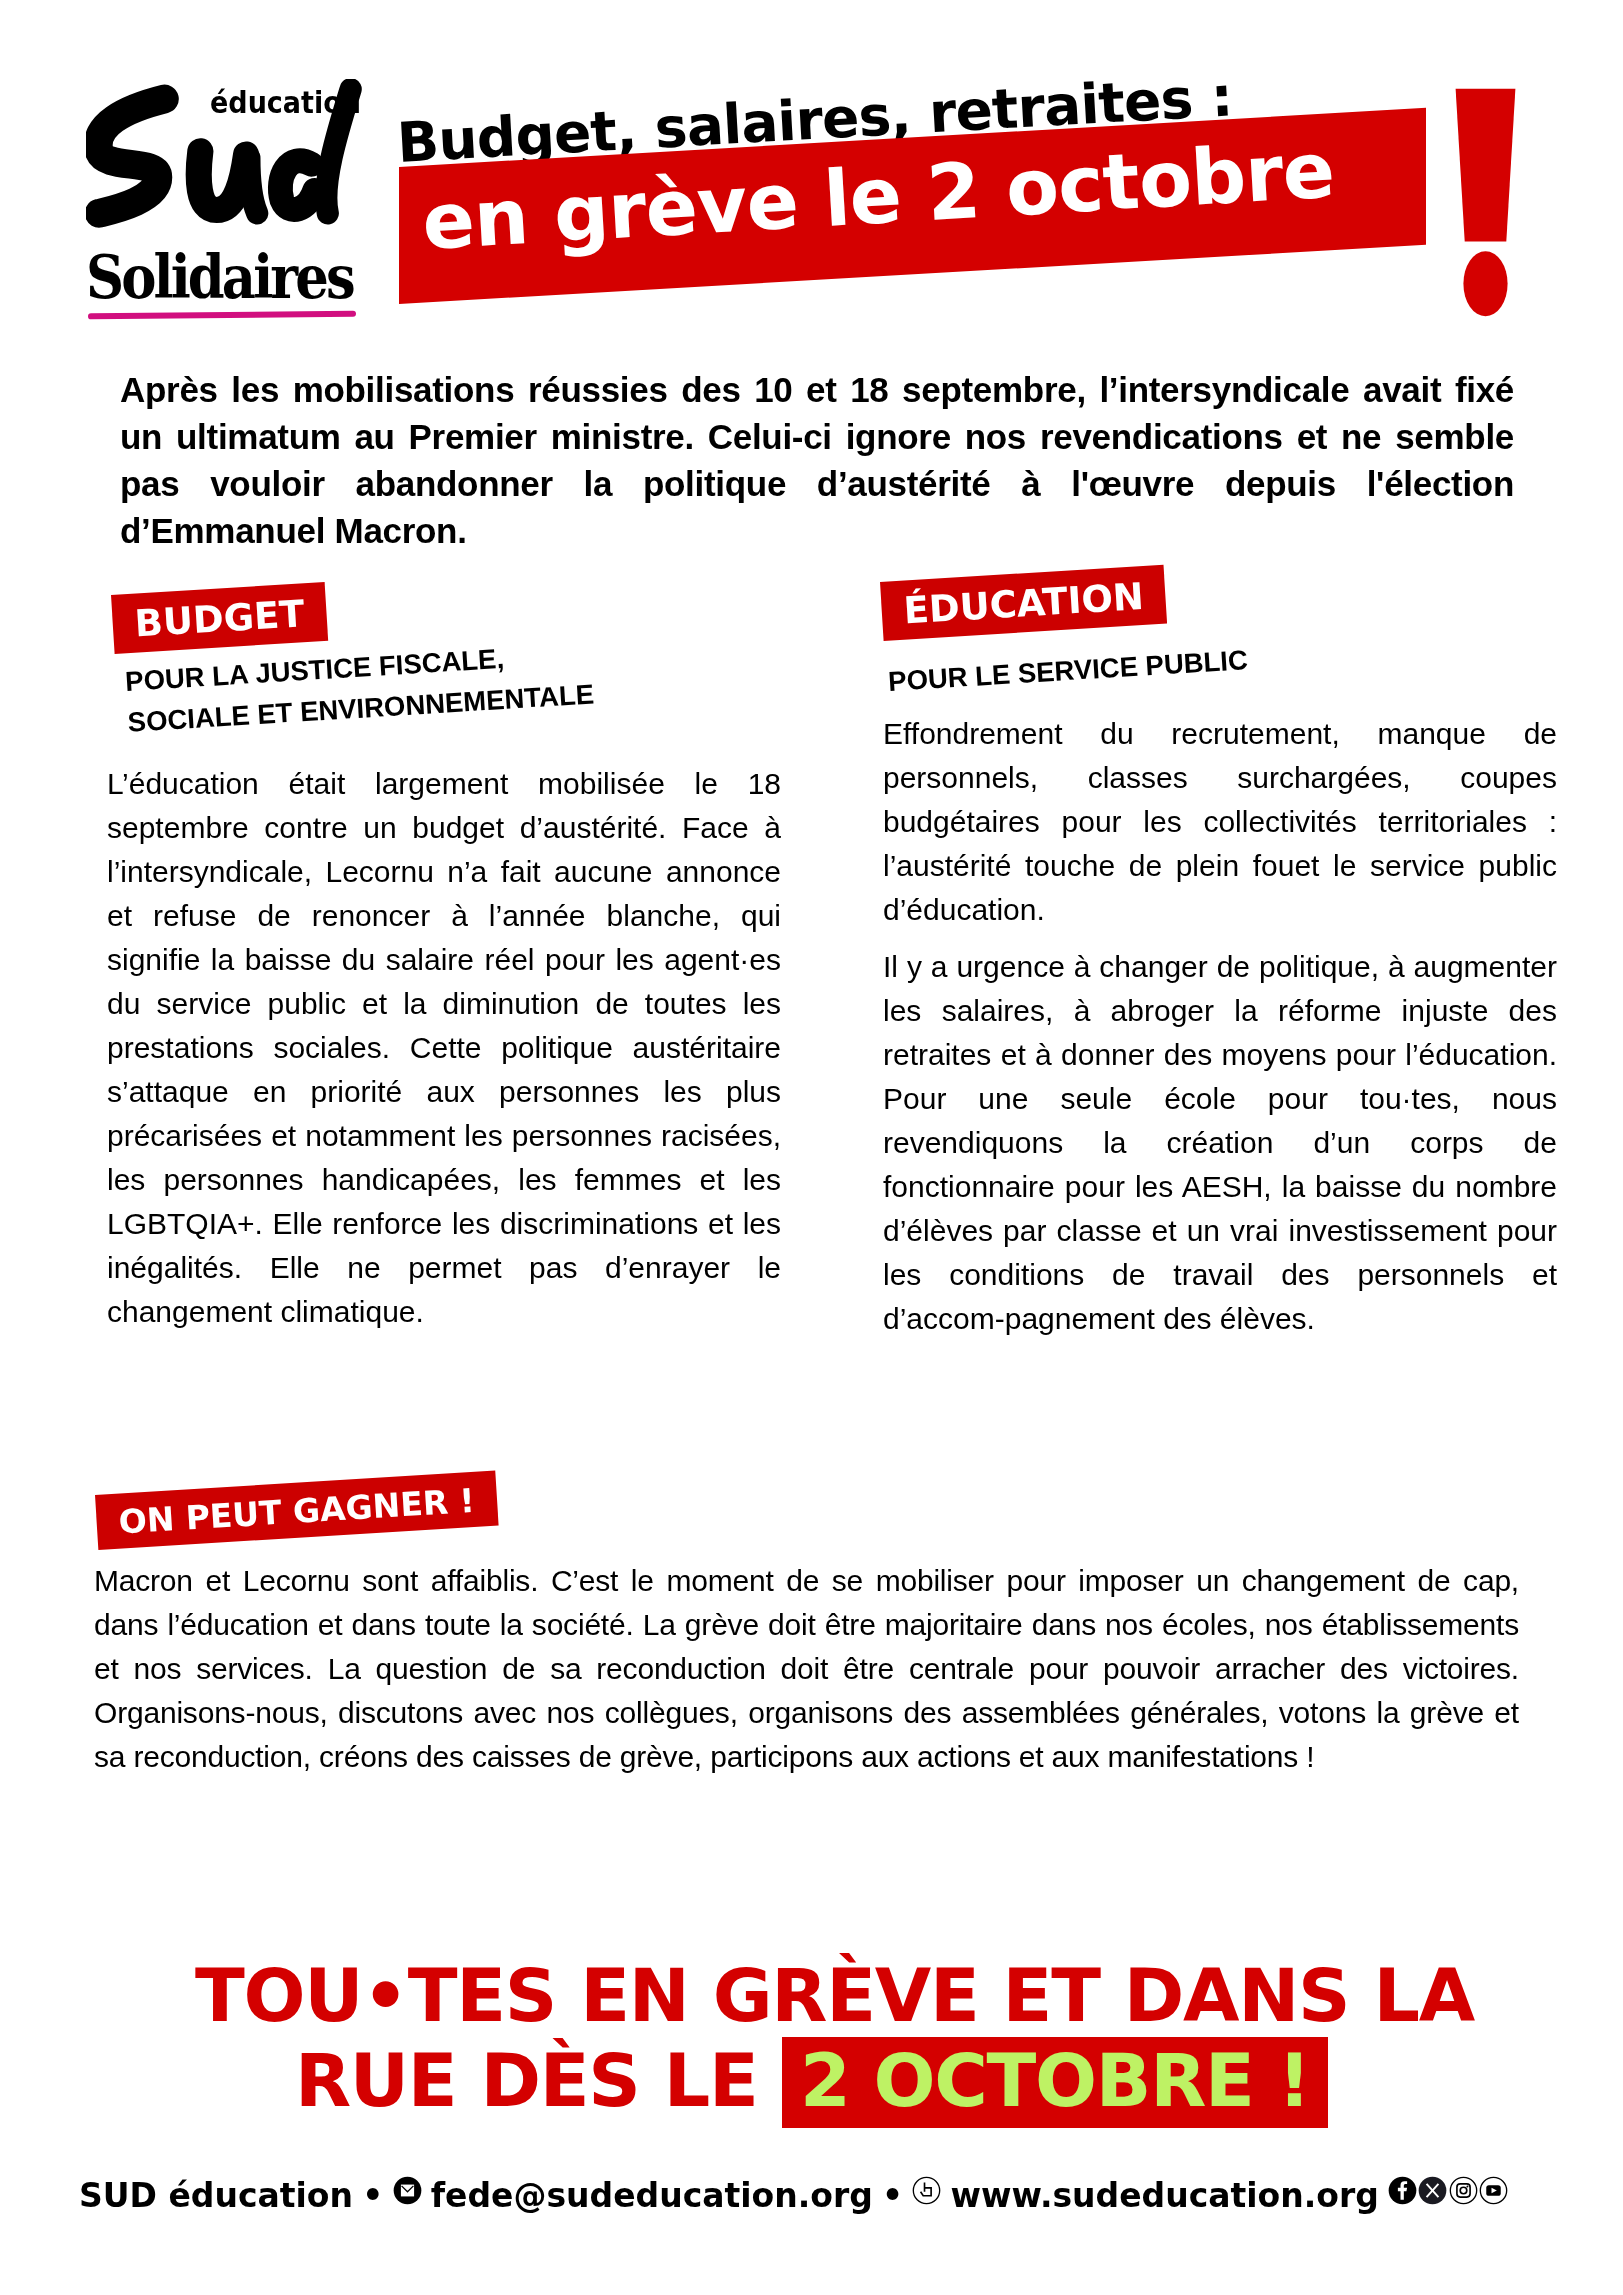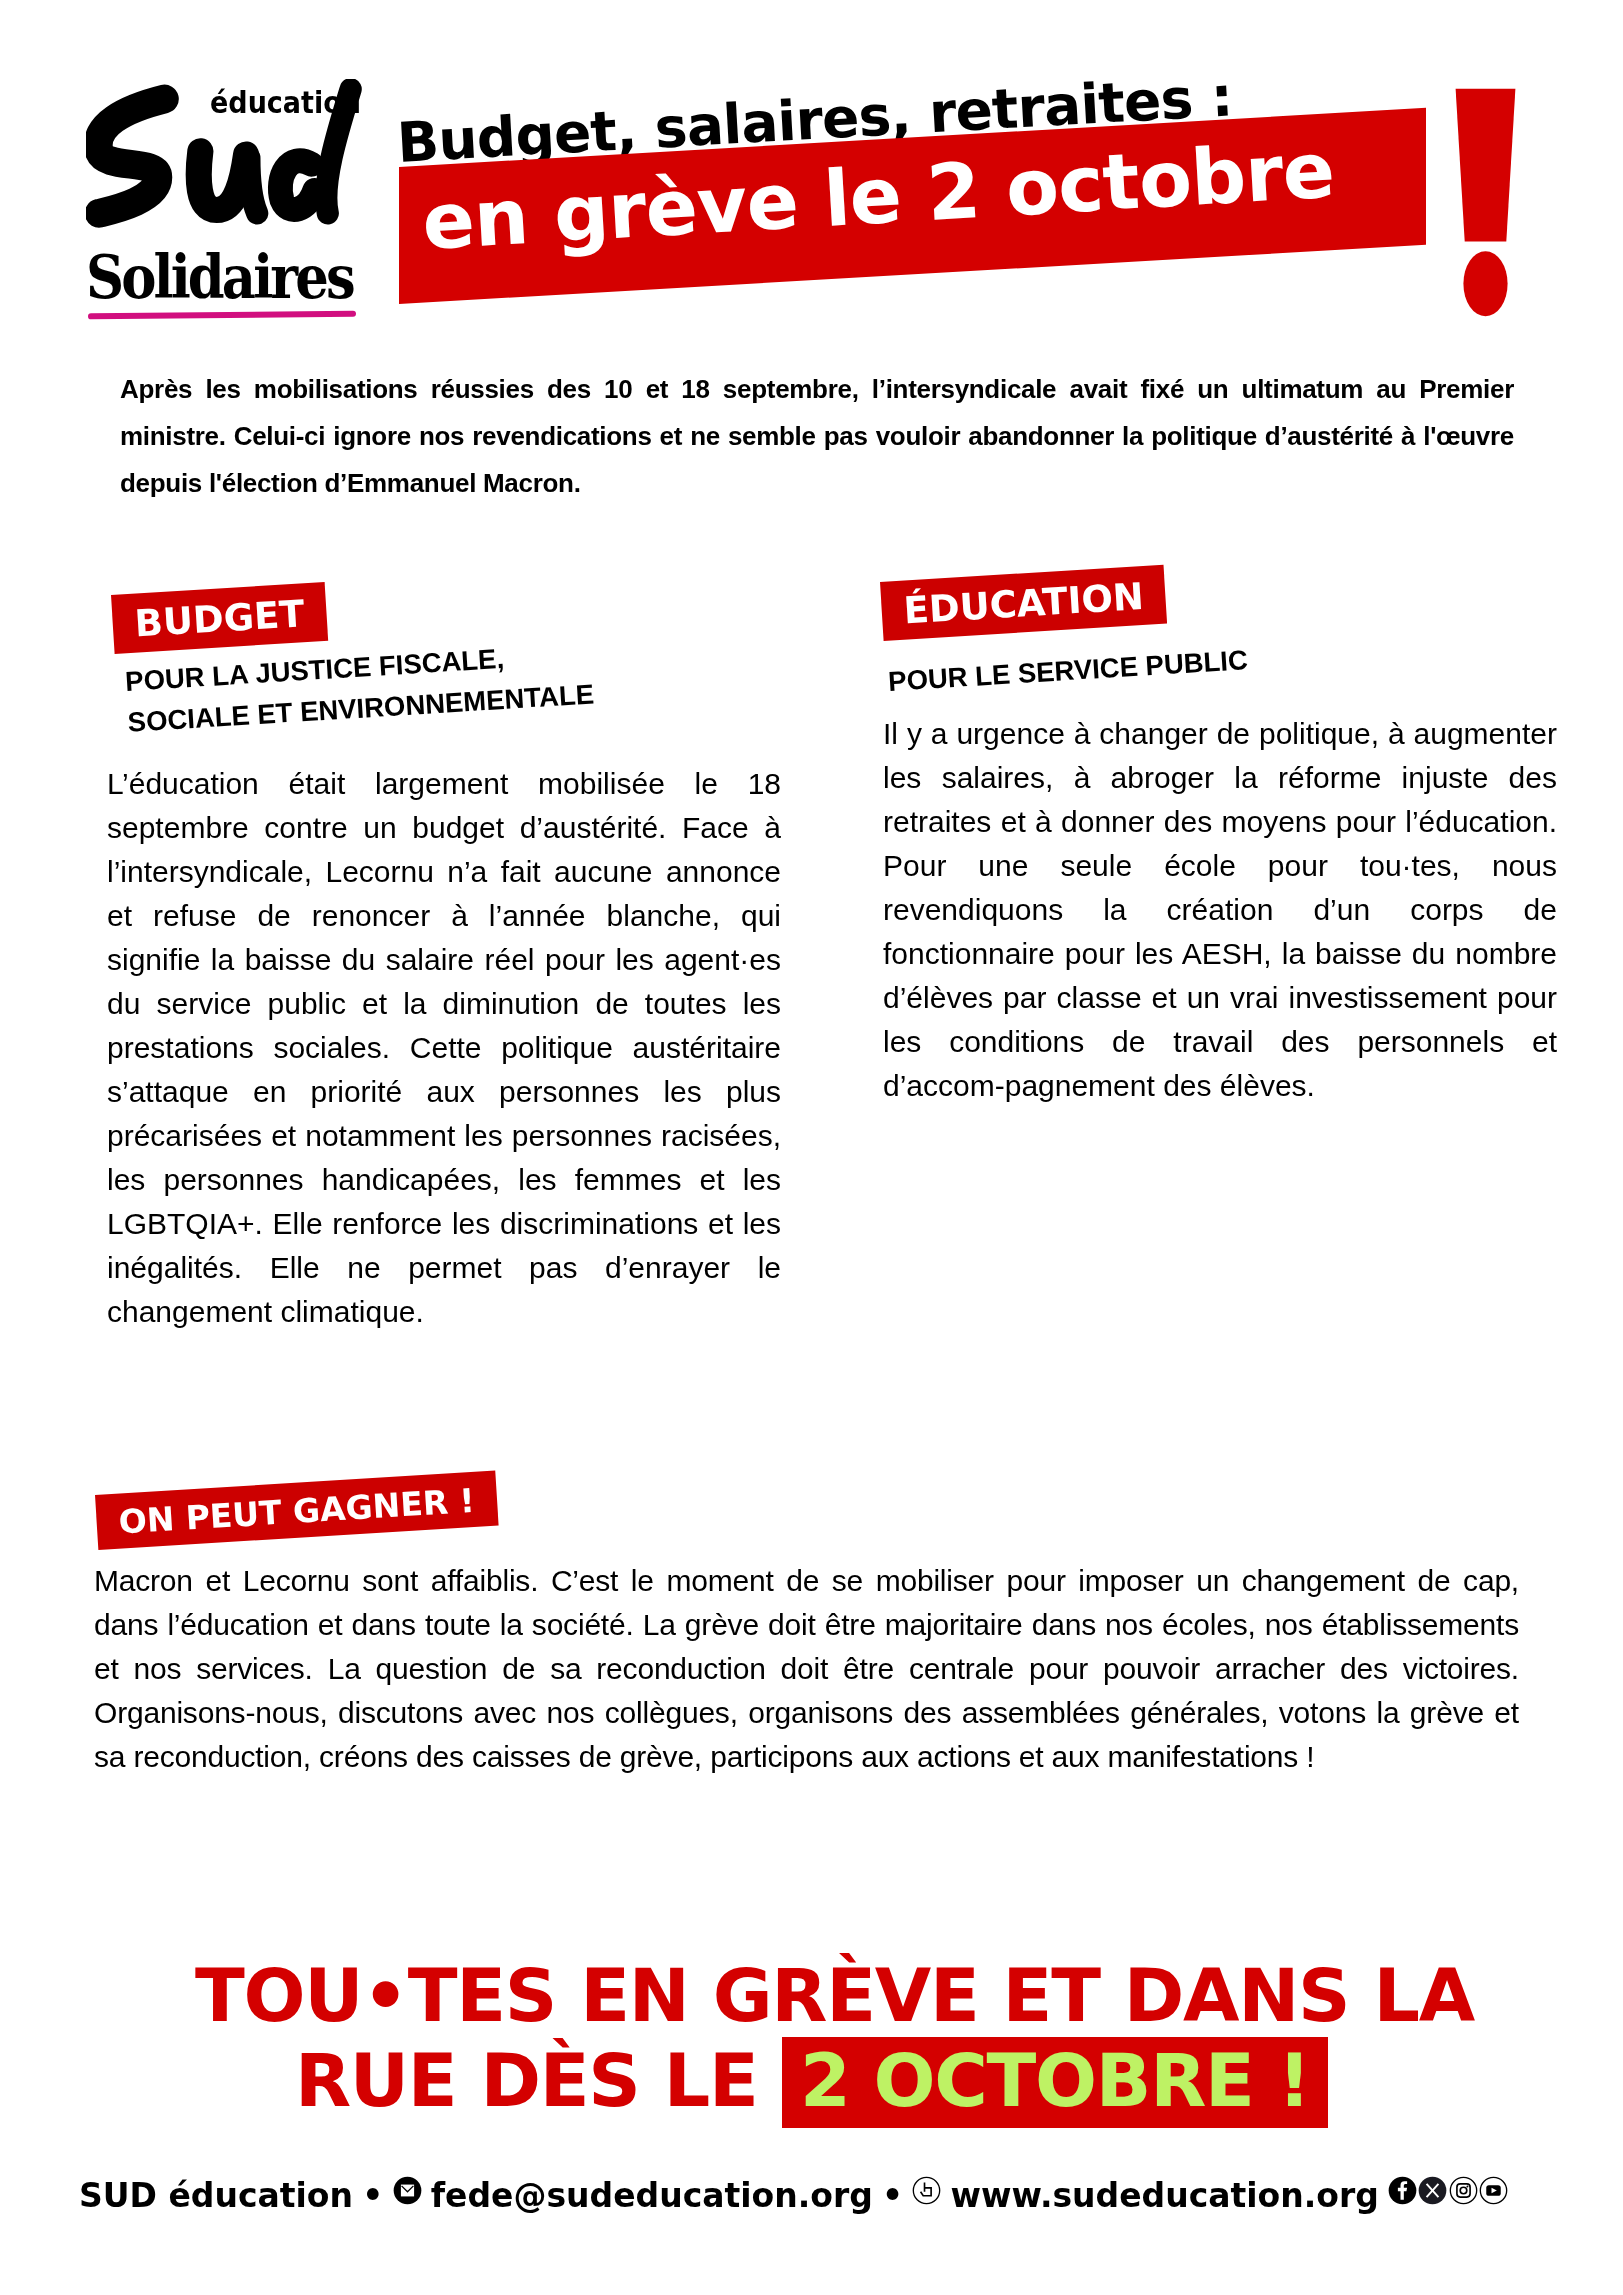--- a/index.html
+++ b/index.html
@@ -20,21 +20,21 @@
   .title1 { left:399px; top:111px; font-family:"DejaVu Sans", sans-serif; font-weight:bold; font-size:55px;
             transform:rotate(-3.2deg); transform-origin:left bottom; white-space:nowrap; letter-spacing:-0.7px; }
   .title2-box { left:399px; top:167px; width:1027px; height:137px; background:#d40000;
                 transform:skewY(-3.3deg); transform-origin:left top; }
   .title2 { left:425px; top:178px; font-family:"DejaVu Sans", sans-serif; font-weight:bold; font-size:77px; color:#fff;
             transform:rotate(-3.3deg); transform-origin:left bottom; white-space:nowrap; letter-spacing:-0.7px; }
   .excl { left:1453px; top:88px; width:65px; height:229px; }
 
   
   .intro { left:120px; top:366px; width:1394px; font-family:"Liberation Sans", sans-serif; font-weight:bold;
-           font-size:26px; line-height:47px; text-align:justify; letter-spacing:-0.3px; }
+           font-size:35px; line-height:47px; text-align:justify; letter-spacing:-0.3px; }
 
   
   .label-box { background:#cc0000; color:#fff; font-family:"DejaVu Sans", sans-serif; font-weight:bold;
                padding:9.2px 22px 6.5px; transform:rotate(-3.5deg); transform-origin:left top; white-space:nowrap; }
   .sub { font-family:"Liberation Sans", sans-serif; font-weight:bold; transform:rotate(-3.5deg); transform-origin:left top; line-height:41px; font-size:27.5px; white-space:nowrap; }
 
   .budget-label { left:111px; top:595px; font-size:37px; }
   .budget-sub { left:124px; top:661px; }
   .edu-label { left:880px; top:582px; font-size:37px; }
   .edu-sub { left:887px; top:661px; }
@@ -92,20 +92,21 @@
   <div>POUR LA JUSTICE FISCALE,</div>
   <div>SOCIALE ET ENVIRONNEMENTALE</div>
 </div>
 <div class="abs col col-left">
   <p>L’éducation était largement mobilisée le 18 septembre contre un budget d’austérité. Face à l’intersyndicale, Lecornu n’a fait aucune annonce et refuse de renoncer à l’année blanche, qui signifie la baisse du salaire réel pour les agent·es du service public et la diminution de toutes les prestations sociales. Cette politique austéritaire s’attaque en priorité aux personnes les plus précarisées et notamment les personnes racisées, les personnes handicapées, les femmes et les LGBTQIA+. Elle renforce les discriminations et les inégalités. Elle ne permet pas d’enrayer le changement climatique.</p>
 </div>
 
 <div class="abs label-box edu-label">ÉDUCATION</div>
 <div class="abs sub edu-sub">POUR LE SERVICE PUBLIC</div>
 <div class="abs col col-right">
+  <p>Effondrement du recrutement, manque de personnels, classes surchargées, coupes budgétaires pour les collectivités territoriales : l’austérité touche de plein fouet le service public d’éducation.</p>
   <p>Il y a urgence à changer de politique, à augmenter les salaires, à abroger la réforme injuste des retraites et à donner des moyens pour l’éducation. Pour une seule école pour tou·tes, nous revendiquons la création d’un corps de fonctionnaire pour les AESH, la baisse du nombre d’élèves par classe et un vrai investissement pour les conditions de travail des personnels et d’accom-pagnement des élèves.</p>
 </div>
 
 <div class="abs label-box gagner-label">ON PEUT GAGNER !</div>
 <div class="abs gagner">
   <p>Macron et Lecornu sont affaiblis. C’est le moment de se mobiliser pour imposer un changement de cap, dans l’éducation et dans toute la société. La grève doit être majoritaire dans nos écoles, nos établissements et nos services. La question de sa reconduction doit être centrale pour pouvoir arracher des victoires. Organisons-nous, discutons avec nos collègues, organisons des assemblées générales, votons la grève et sa reconduction, créons des caisses de grève, participons aux actions et aux manifestations !</p>
 </div>
 
 <div class="abs cta1">TOU•TES EN GRÈVE ET DANS LA</div>
 <div class="abs cta2">

